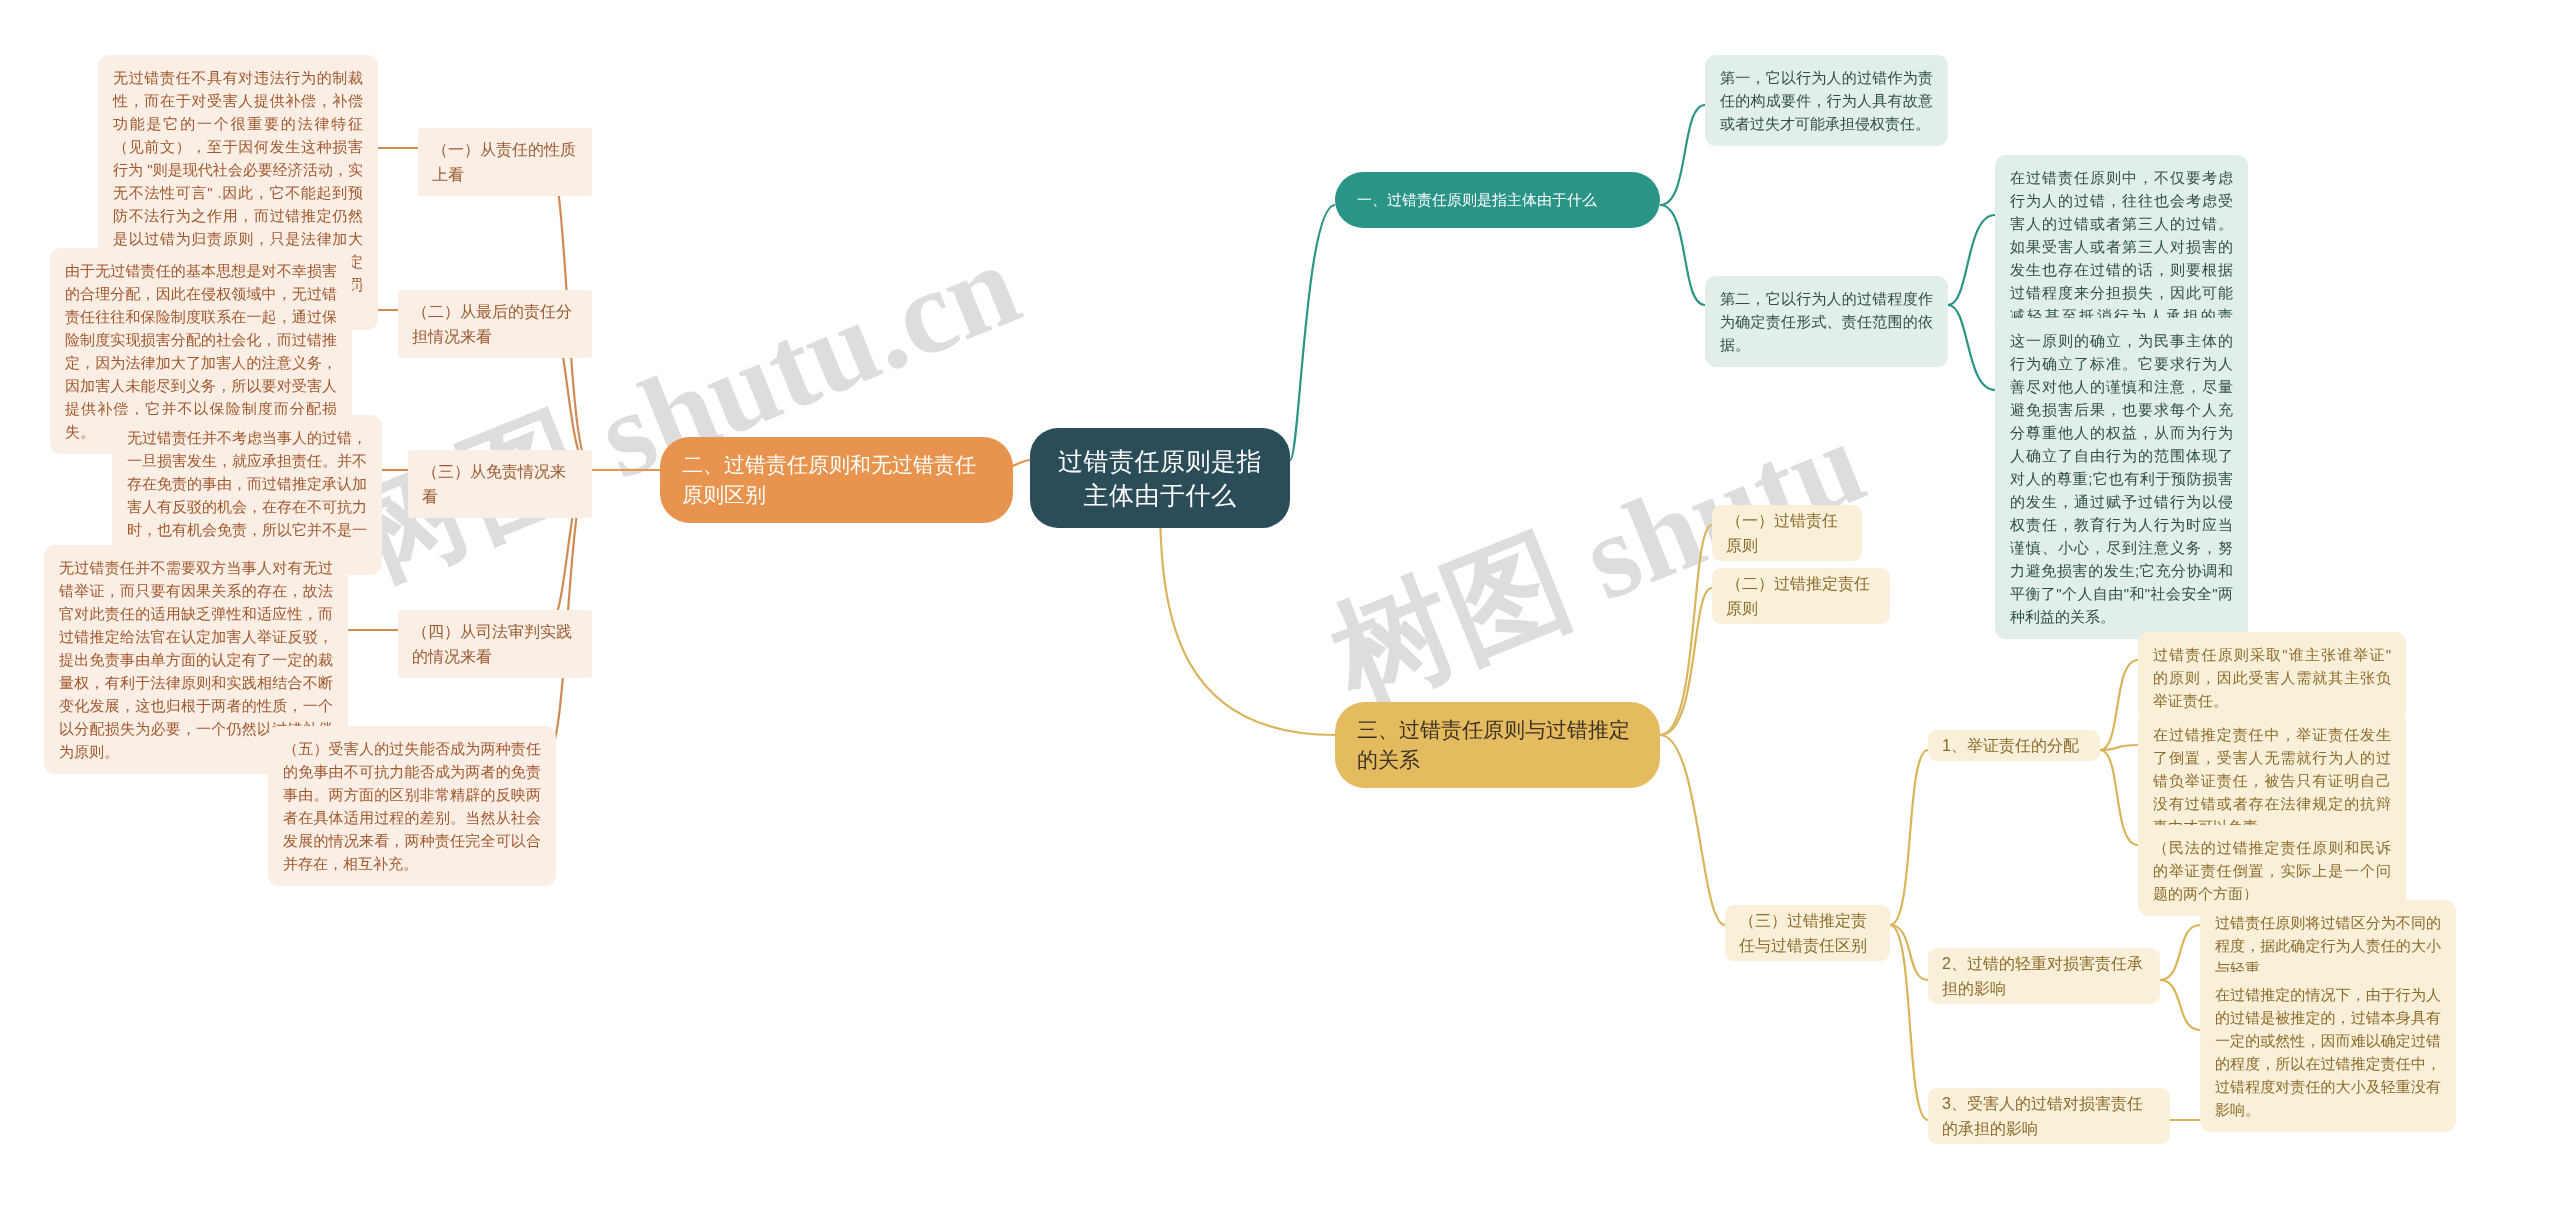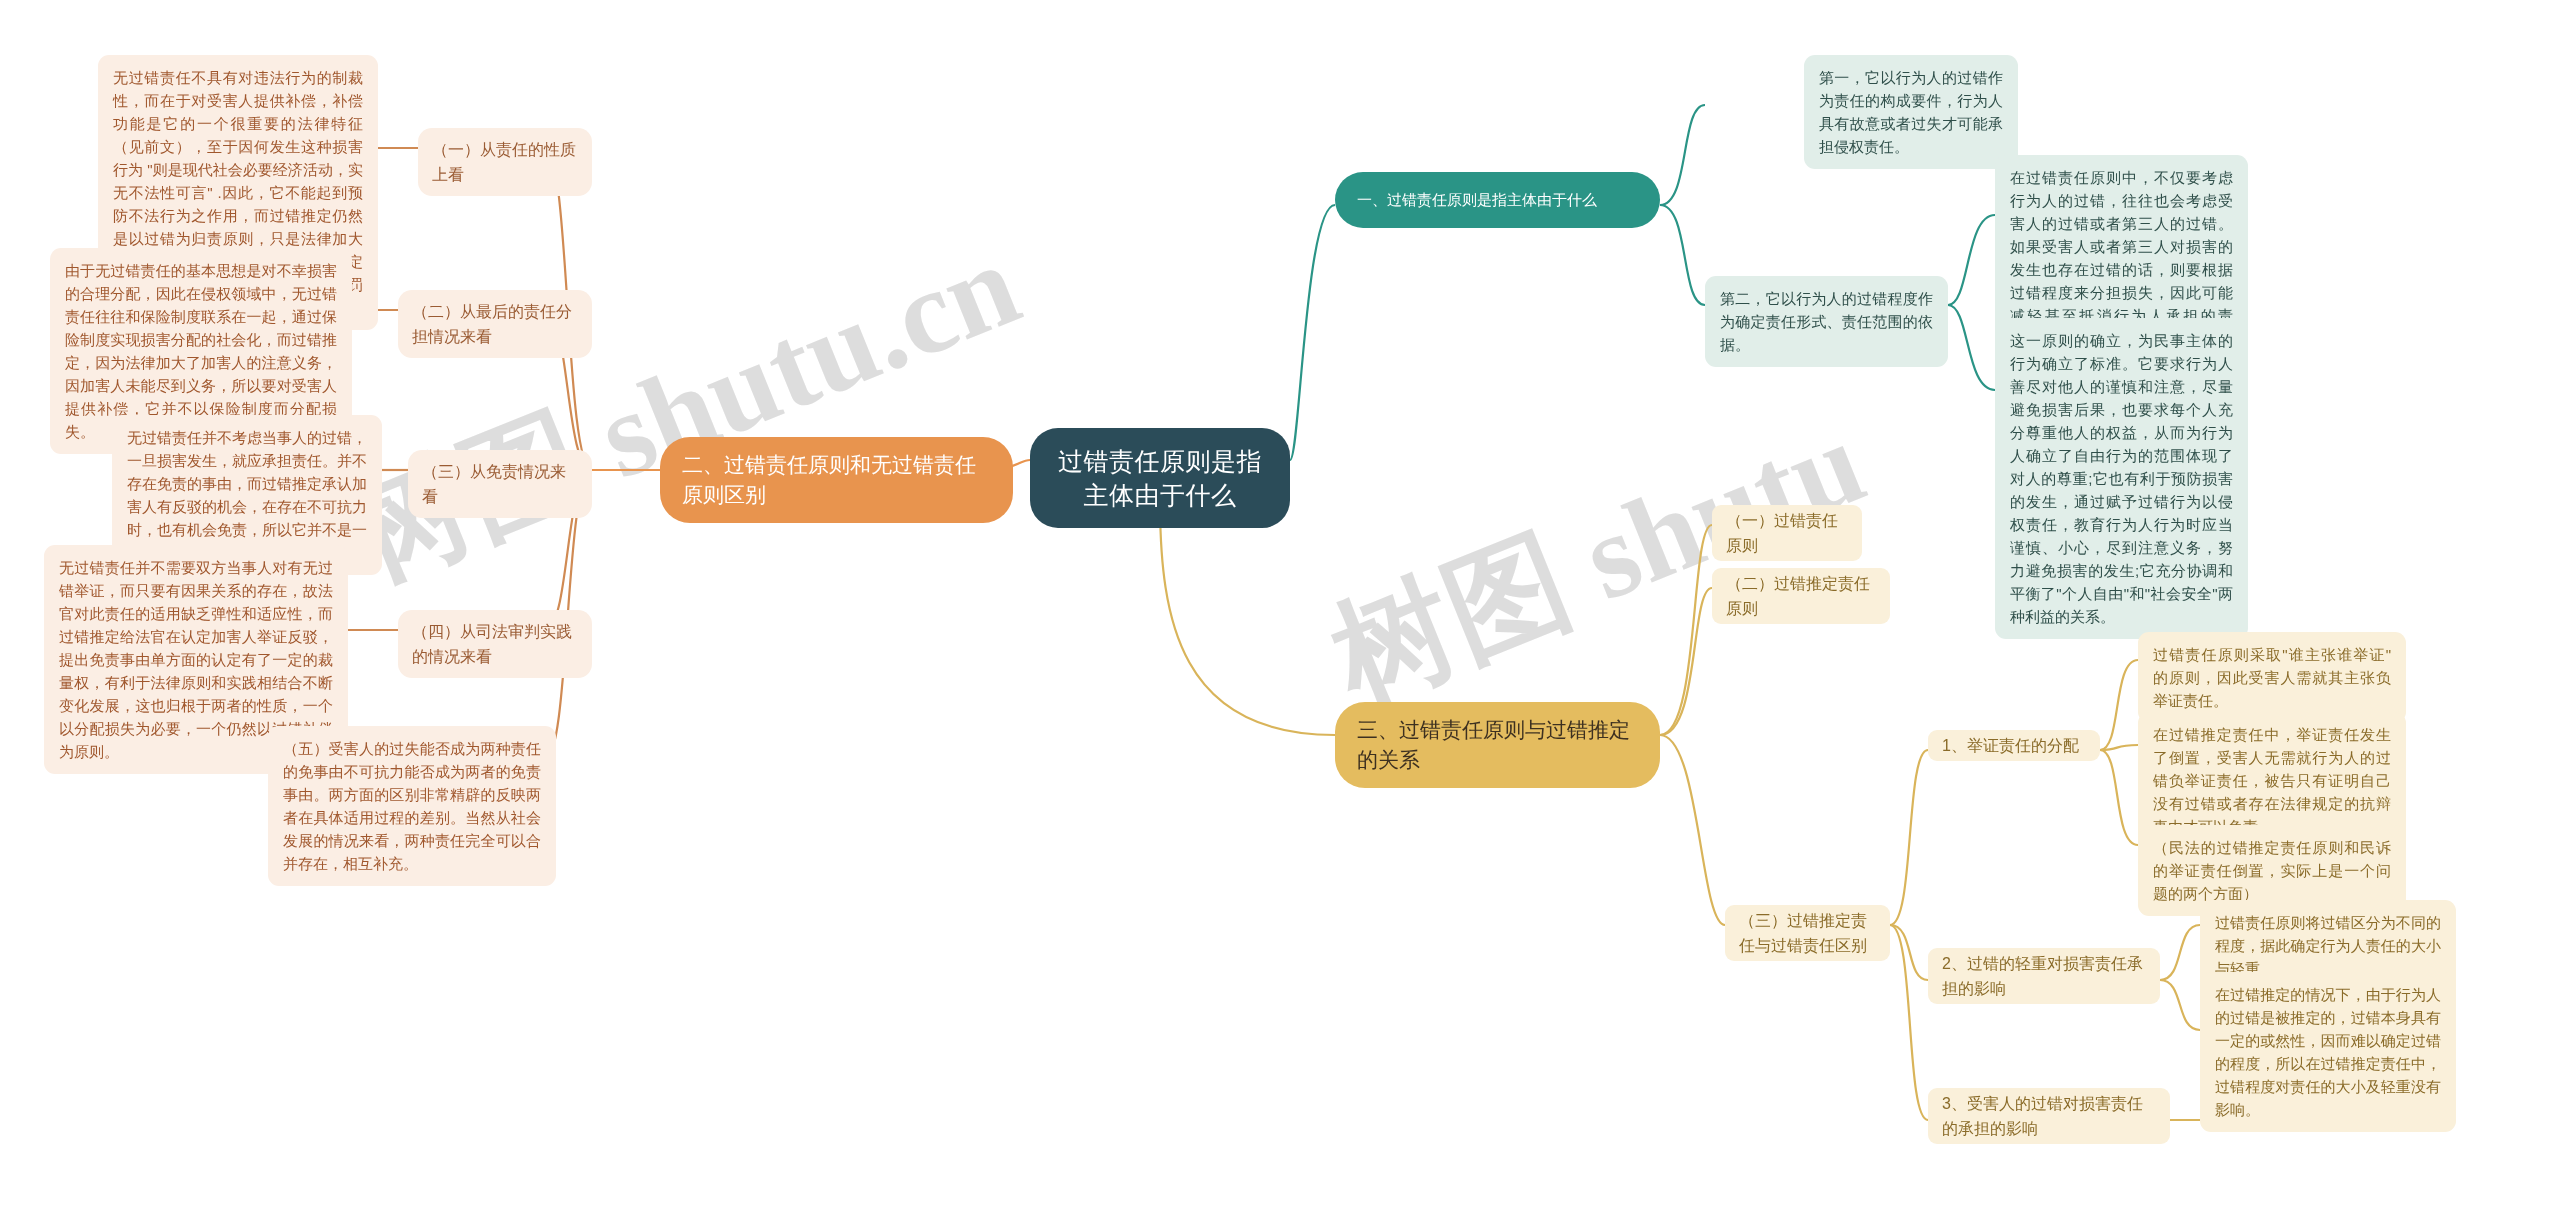--- a/index.html
+++ b/index.html
@@ -26,21 +26,21 @@
     background:#2b4c59;color:#ffffff;border-radius:28px;
     font-size:25px;line-height:34px;text-align:center;
     padding:16px 22px;letter-spacing:.5px;
   }
   
   .b1{background:#2a9486;color:#ffffff;border-radius:30px;font-size:15px;line-height:30px;padding:13px 22px;}
   .b2{background:#e8944e;color:#ffffff;border-radius:30px;font-size:21px;line-height:30px;padding:13px 22px;}
   .b3{background:#e4bc5f;color:#3d3020;border-radius:30px;font-size:21px;line-height:30px;padding:13px 22px;}
 
   
-  .chip-o{background:#fbeee4;color:#9a5b33;border-radius:14px;font-size:16px;line-height:25px;padding:9px 14px;}
+  .chip-o{background:#fbeee4;color:#9a5b33;border-radius:3px;font-size:16px;line-height:25px;padding:9px 14px;}
   .chip-y{background:#faf0da;color:#8a6b29;border-radius:9px;font-size:16px;line-height:25px;padding:3px 14px;}
 
   
   .leaf-o{background:#fbeee4;color:#a0572d;border-radius:11px;font-size:15px;line-height:23px;padding:11px 15px;text-align:justify;}
   .leaf-t{background:#e1eee9;color:#2f4f4a;border-radius:11px;font-size:15px;line-height:23px;padding:11px 15px;text-align:justify;}
   .leaf-y{background:#faf0da;color:#8a6b29;border-radius:11px;font-size:15px;line-height:23px;padding:11px 15px;text-align:justify;}
 </style>
 </head>
 <body>
 
@@ -95,21 +95,21 @@
       <path d="M2160,980 C2185,980 2175,1030 2200,1030" stroke="#d9b45a"></path>
 
       <path d="M2170,1120 C2195,1120 2185,1120 2210,1120" stroke="#d9b45a"></path>
     </g>
   </svg>
 
   <div class="node root" style="left:1030px;top:428px;width:260px;">过错责任原则是指主体由于什么</div>
 
   <div class="node b1" style="left:1335px;top:172px;width:325px;">一、过错责任原则是指主体由于什么</div>
 
-  <div class="node leaf-t" style="left:1804px;top:55px;width:214px;">第一，它以行为人的过错作为责任的构成要件，行为人具有故意或者过失才可能承担侵权责任。</div>
+  <div class="node leaf-t" style="left:1705px;top:55px;width:243px;">第一，它以行为人的过错作为责任的构成要件，行为人具有故意或者过失才可能承担侵权责任。</div>
   <div class="node leaf-t" style="left:1705px;top:276px;width:243px;">第二，它以行为人的过错程度作为确定责任形式、责任范围的依据。</div>
 
   <div class="node leaf-t" style="left:1995px;top:155px;width:253px;">在过错责任原则中，不仅要考虑行为人的过错，往往也会考虑受害人的过错或者第三人的过错。如果受害人或者第三人对损害的发生也存在过错的话，则要根据过错程度来分担损失，因此可能减轻甚至抵消行为人承担的责任。在共同侵权的场合，共同侵权人的过错程度甚至可能成为其内部分损失的依据。</div>
   <div class="node leaf-t" style="left:1995px;top:318px;width:253px;">这一原则的确立，为民事主体的行为确立了标准。它要求行为人善尽对他人的谨慎和注意，尽量避免损害后果，也要求每个人充分尊重他人的权益，从而为行为人确立了自由行为的范围体现了对人的尊重;它也有利于预防损害的发生，通过赋予过错行为以侵权责任，教育行为人行为时应当谨慎、小心，尽到注意义务，努力避免损害的发生;它充分协调和平衡了"个人自由"和"社会安全"两种利益的关系。</div>
 
   <div class="node b2" style="left:660px;top:437px;width:353px;">二、过错责任原则和无过错责任原则区别</div>
 
   <div class="node chip-o" style="left:418px;top:128px;width:174px;">（一）从责任的性质上看</div>
   <div class="node chip-o" style="left:398px;top:290px;width:194px;">（二）从最后的责任分担情况来看</div>
   <div class="node chip-o" style="left:408px;top:450px;width:184px;">（三）从免责情况来看</div>

